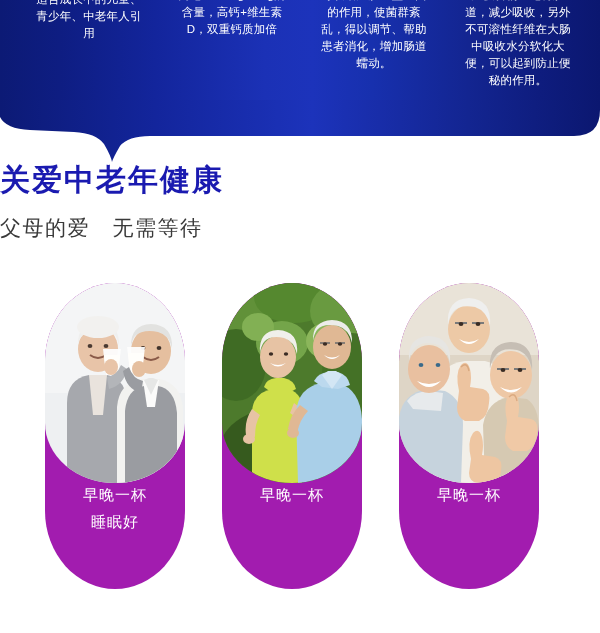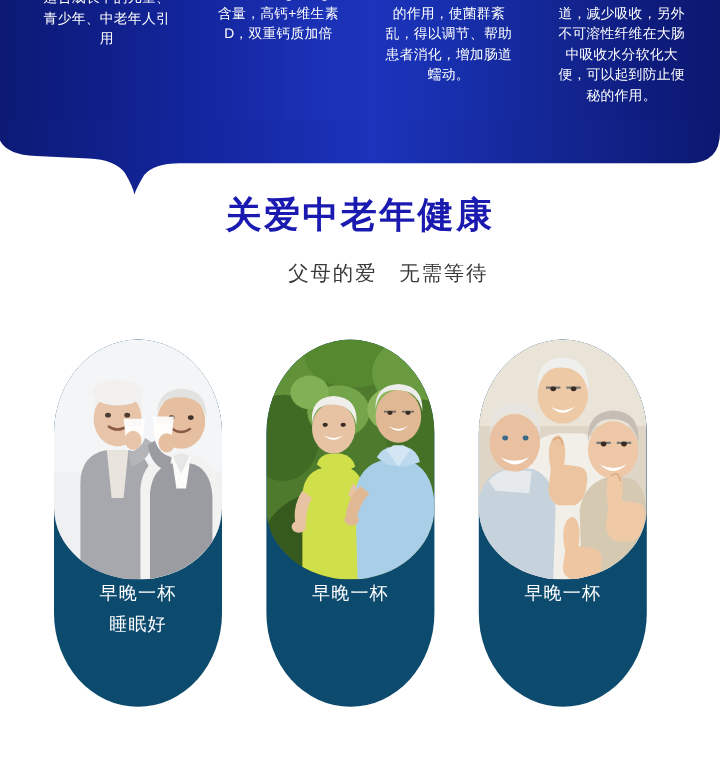--- a/index.html
+++ b/index.html
@@ -58,53 +58,51 @@
     height: 80px;
     pointer-events: none;
   }
 
   
   #title-block {
     position: absolute;
     left: 0;
     top: 160px;
     width: 600px;
-    text-align: center;
   }
   #page-title {
     font-size: 30px;
     font-weight: bold;
     color: #1a1ab0;
     letter-spacing: 2px;
     line-height: 40px;
     margin: 0;
   }
   #page-subtitle {
     margin-top: 16px;
-    font-size: 17px;
+    font-size: 21px;
     color: #3a3a3a;
     letter-spacing: 1.5px;
     line-height: 24px;
-    margin-left: 47px;
   }
 
   
   #cards {
     position: absolute;
     left: 0;
     top: 283px;
     width: 600px;
     height: 306px;
   }
   .card {
     position: absolute;
     top: 0;
     width: 140px;
     height: 306px;
-    background: #0c4a6e;
+    background: #a21caf;
     border-radius: 70px / 78px;
     overflow: hidden;
   }
   #card-0 { left: 45px; }
   #card-1 { left: 222px; }
   #card-2 { left: 399px; }
 
   .card-photo {
     position: absolute;
     left: 0;
@@ -121,21 +119,21 @@
     left: 0;
     top: 198px;
     width: 140px;
     text-align: center;
     color: #ffffff;
     font-size: 15px;
     line-height: 27px;
     letter-spacing: 1px;
   }
   .card-caption .l1 { display: block; }
-  .card-caption .l2 { display: block; font-family: Liberation Serif, serif; }
+  .card-caption .l2 { display: block; }
 </style>
 </head>
 <body>
 
 <div id="header-band">
   <div class="col" id="col-1">，能高效抵抗病毒，适合成长中的儿童、青少年、中老年人引用</div>
   <div class="col" id="col-2">高达1000mg/100g的含量，高钙+维生素D，双重钙质加倍</div>
   <div class="col" id="col-3">可以增加肠道益生菌的作用，使菌群紊乱，得以调节、帮助患者消化，增加肠道蠕动。</div>
   <div class="col" id="col-4">加快食物通过胃肠道，减少吸收，另外不可溶性纤维在大肠中吸收水分软化大便，可以起到防止便秘的作用。</div>
 </div>

